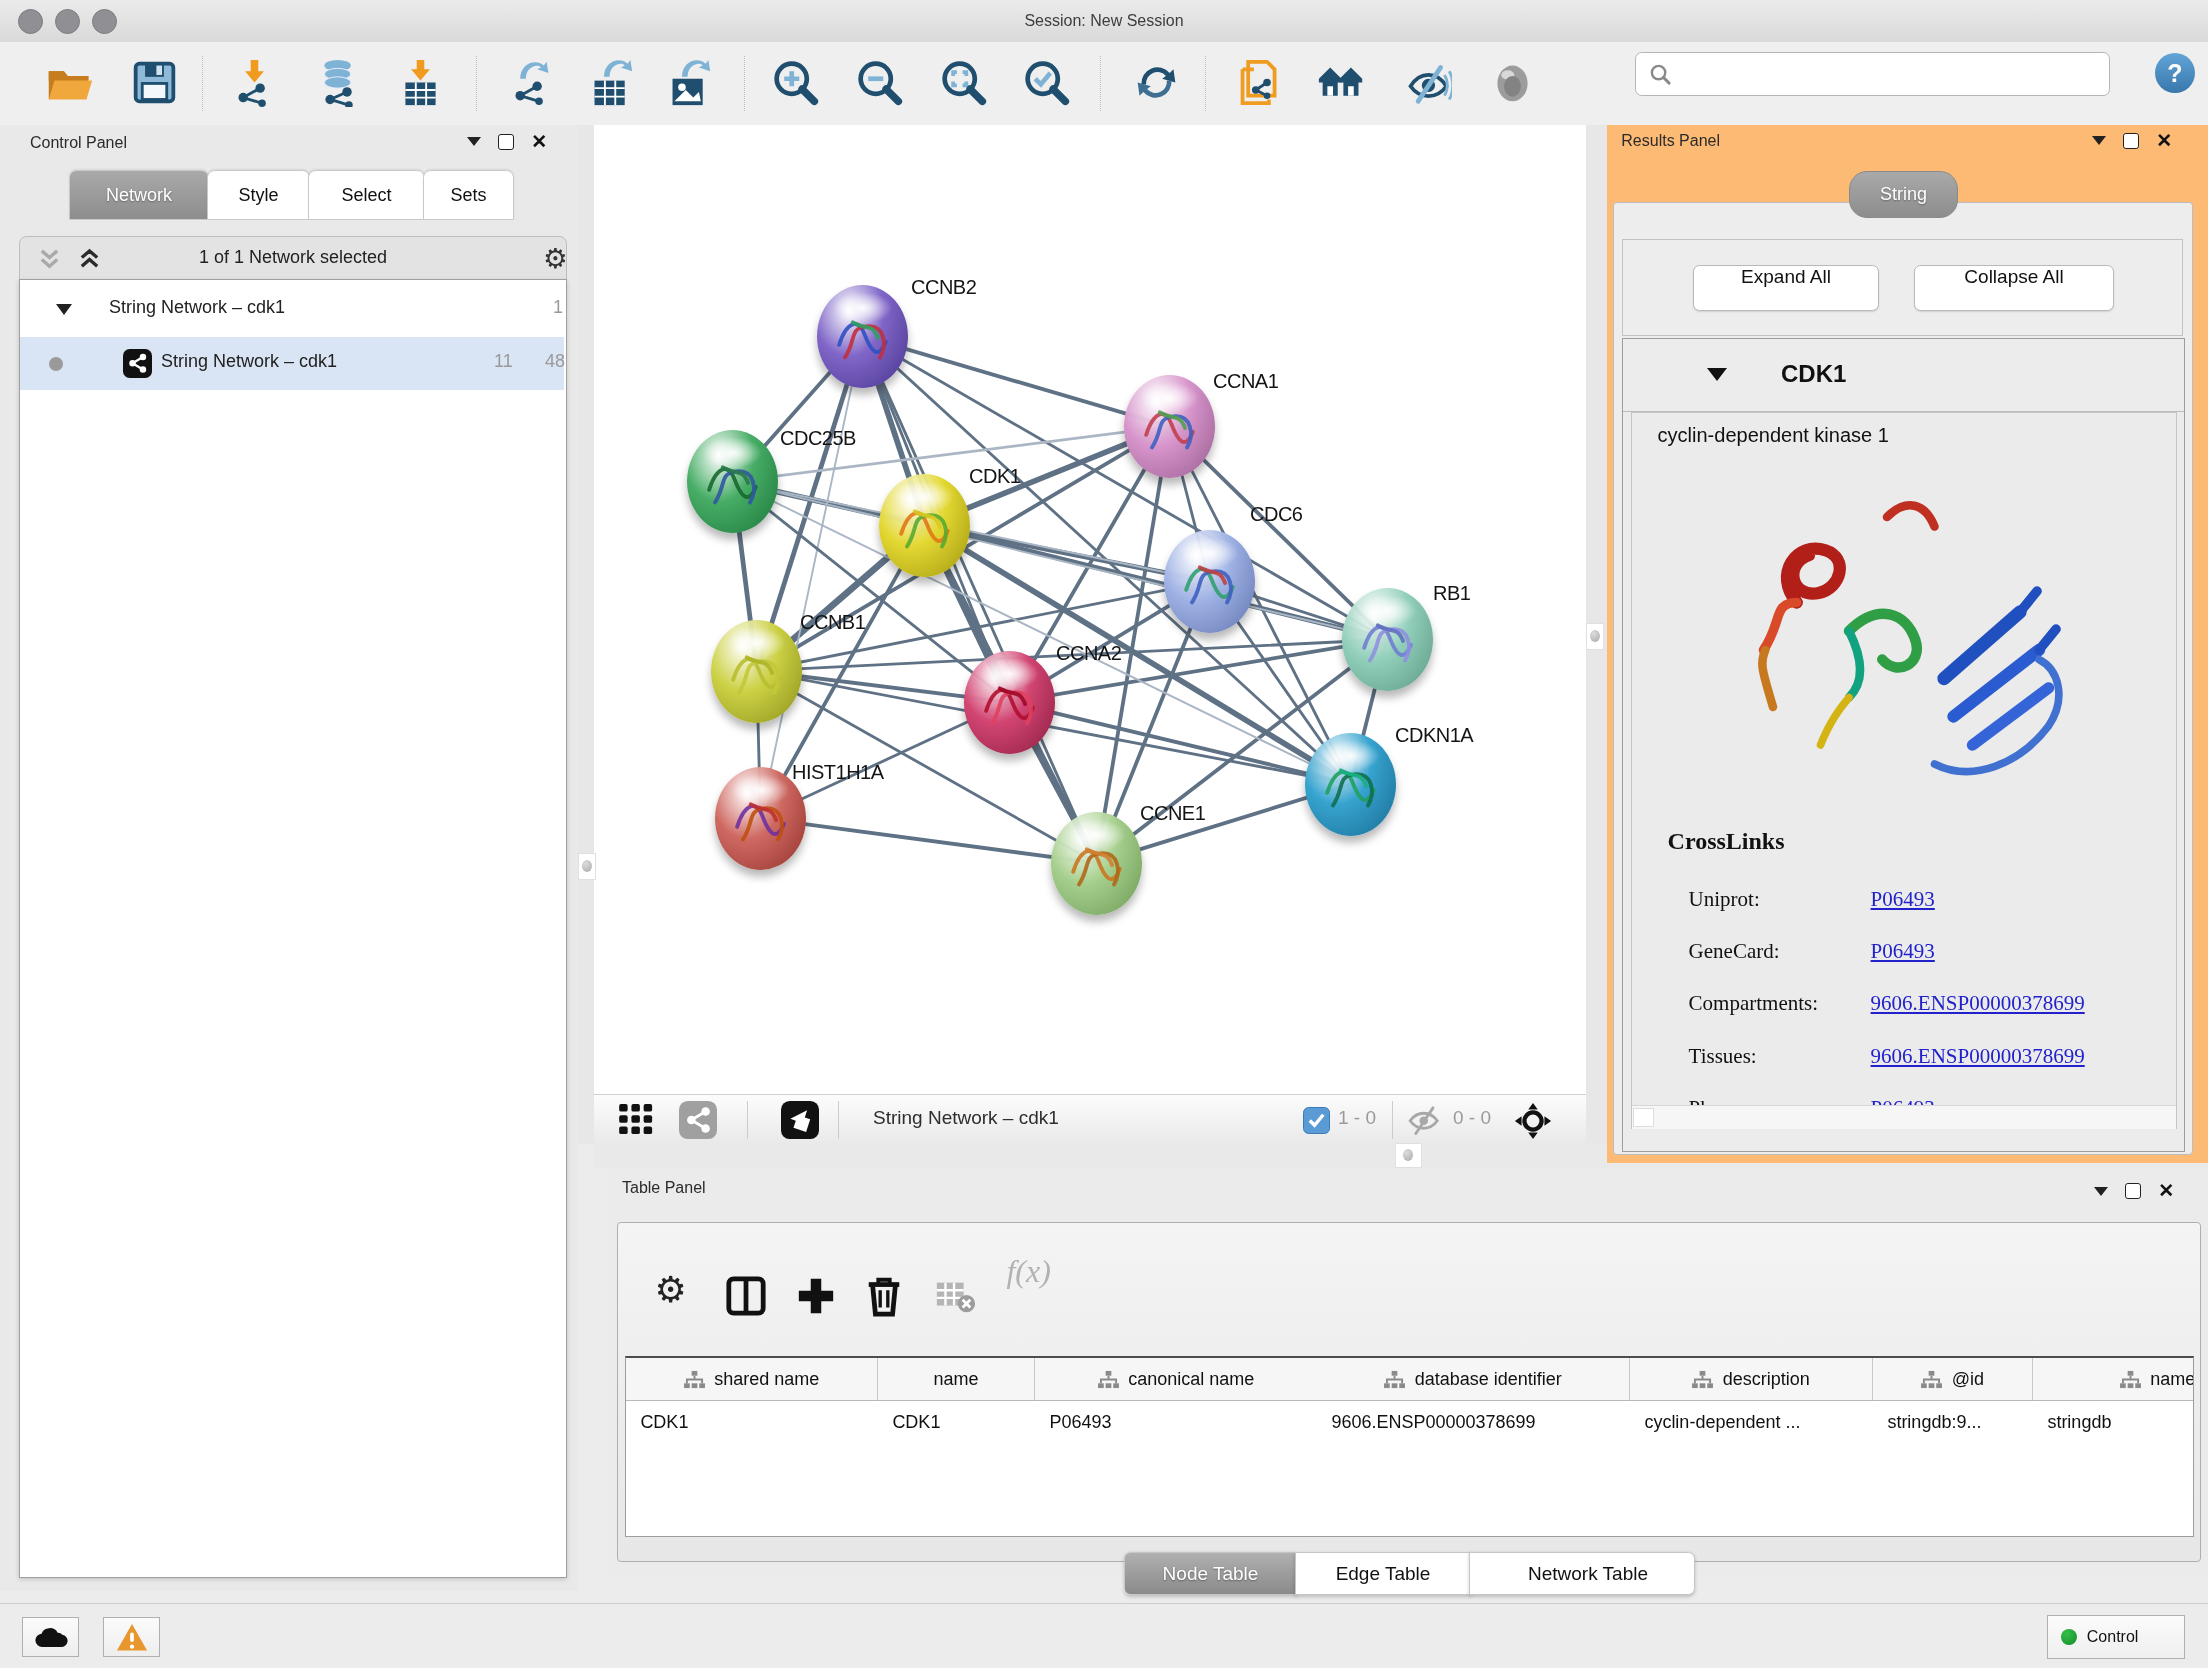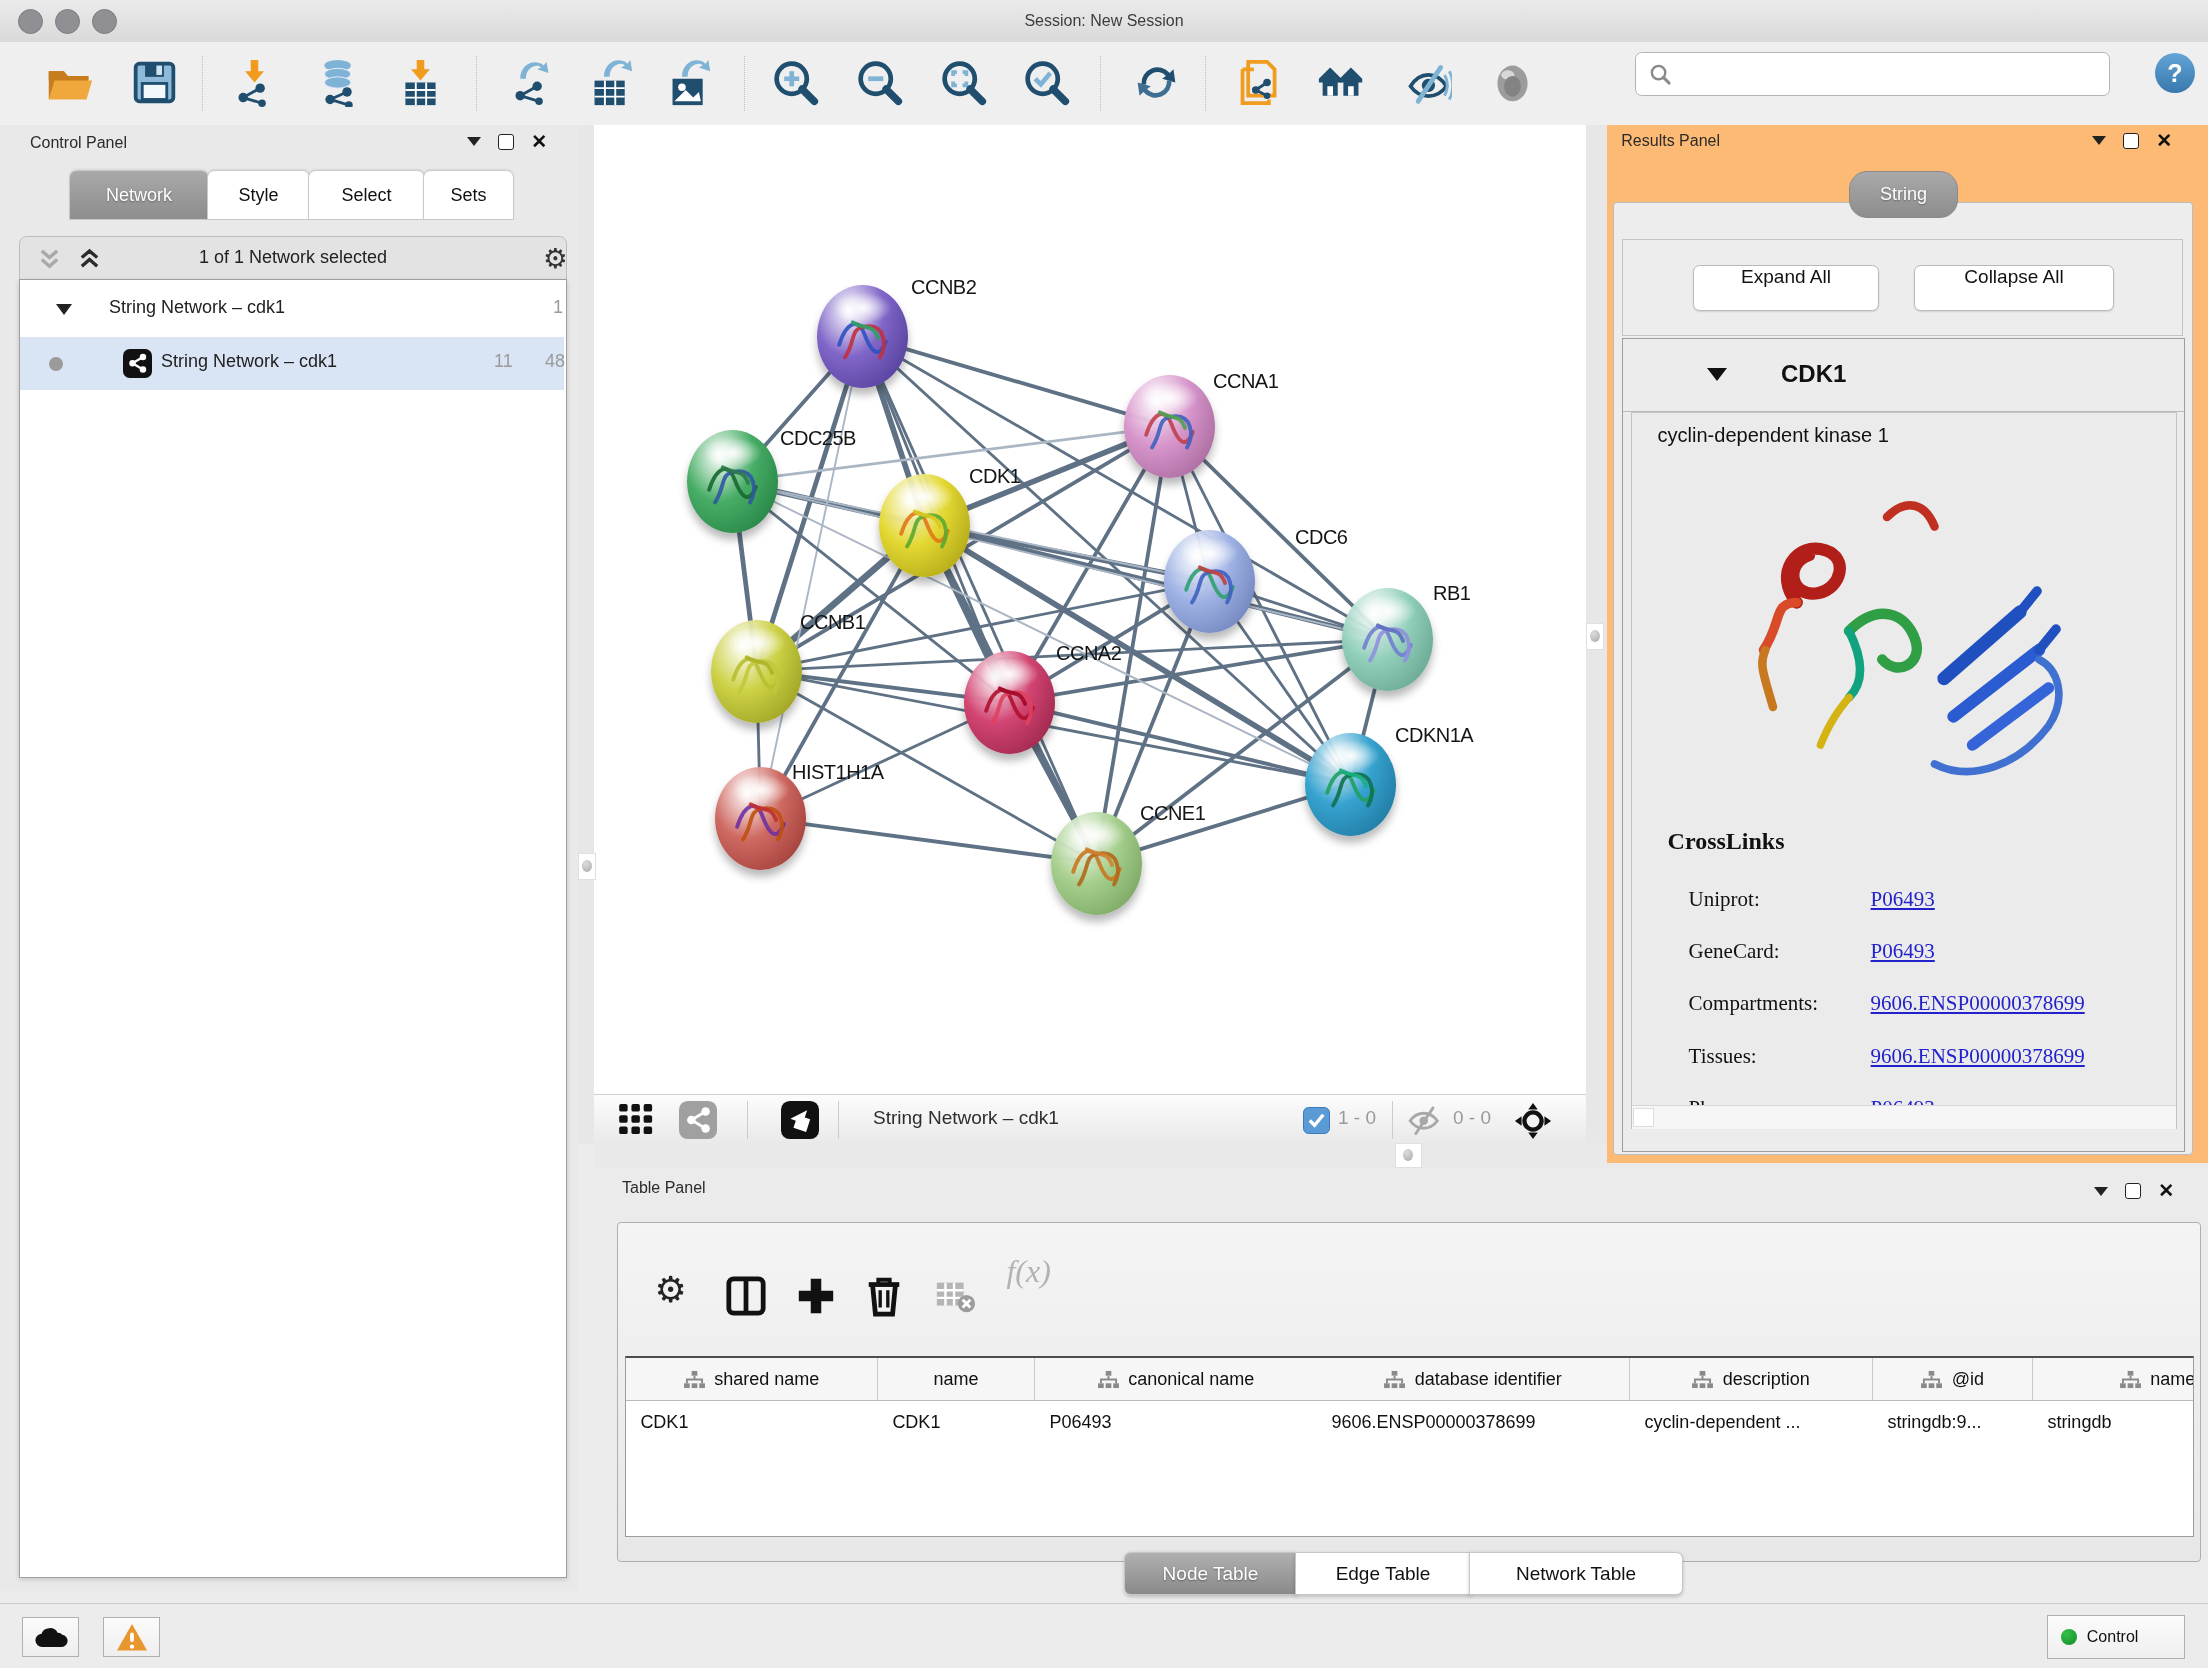--- a/index.html
+++ b/index.html
@@ -335,21 +335,21 @@
       </div>
       <div class="nlabel" style="left: 375px; top: 340px;">CDK1</div>
       <div class="node" style="left: 570px; top: 405px; background: radial-gradient(at 35% 25%, rgba(255, 255, 255, 0.9) 0%, rgb(159, 178, 228) 42%, rgb(100, 120, 180) 96%);">
         <div class="hl"></div>
         <svg width="67" height="74" viewBox="0 0 68 76">
           <path d="M10,45 C18,20 30,18 36,34 S50,62 58,42" fill="none" stroke="#30a070" stroke-width="4" stroke-linecap="round" opacity="0.9"></path>
           <path d="M16,58 C28,40 20,28 38,26 S60,44 52,58" fill="none" stroke="#4060c0" stroke-width="4" stroke-linecap="round" opacity="0.9"></path>
           <path d="M24,22 C36,30 44,22 50,38" fill="none" stroke="#c04040" stroke-width="4" stroke-linecap="round" opacity="0.9"></path>
         </svg>
       </div>
-      <div class="nlabel" style="left: 656px; top: 401px; margin-left: 45px;">CDC6</div>
+      <div class="nlabel" style="left: 656px; top: 378px;">CDC6</div>
       <div class="node" style="left: 748px; top: 463px; background: radial-gradient(at 35% 25%, rgba(255, 255, 255, 0.9) 0%, rgb(147, 208, 187) 42%, rgb(94, 156, 135) 96%);">
         <div class="hl"></div>
         <svg width="67" height="74" viewBox="0 0 68 76">
           <path d="M10,45 C18,20 30,18 36,34 S50,62 58,42" fill="none" stroke="#7080d0" stroke-width="4" stroke-linecap="round" opacity="0.9"></path>
           <path d="M16,58 C28,40 20,28 38,26 S60,44 52,58" fill="none" stroke="#9090e0" stroke-width="4" stroke-linecap="round" opacity="0.9"></path>
           <path d="M24,22 C36,30 44,22 50,38" fill="none" stroke="#6070c0" stroke-width="4" stroke-linecap="round" opacity="0.9"></path>
         </svg>
       </div>
       <div class="nlabel" style="left: 839px; top: 457px;">RB1</div>
       <div class="node" style="left: 117px; top: 495px; background: radial-gradient(at 35% 25%, rgba(255, 255, 255, 0.9) 0%, rgb(204, 209, 69) 42%, rgb(143, 148, 28) 96%);">
@@ -626,21 +626,21 @@
           <div class="td" style="left: 1247px; width: 159px;">stringdb:9...</div>
           <div class="td" style="left: 1407px; width: 297px;">stringdb</div>
         </div>
 
     </div>
   </div>
 </div>
 <div id="btabs">
     <div class="btab sel" style="left: 1124px; width: 171px; border-radius: 6.7px 0px 0px 6.7px;">Node Table</div>
     <div class="btab" style="left: 1295px; width: 174px; border-radius: 0px;">Edge Table</div>
-    <div class="btab" style="left: 1469px; width: 212px; border-radius: 0px 6.7px 6.7px 0px;">Network Table</div>
+    <div class="btab" style="left: 1469px; width: 212px; border-radius: 0px 6.7px 6.7px 0px; padding-left: 12px;">Network Table</div>
   </div>
 
 <div id="statusbar">
   <div class="sbtn" style="left:22px">
     <svg width="34" height="23" viewBox="0 0 36 24">
       <path d="M9,22 a7,7 0 0 1 -1,-14 a9,8 0 0 1 17,-1 a6,6 0 0 1 5,2 a6.5,6.5 0 0 1 -2,13 Z" fill="#111"></path>
     </svg>
   </div>
   <div class="sbtn" style="left:103px">
     <svg width="32" height="28.5" viewBox="0 0 34 30">

